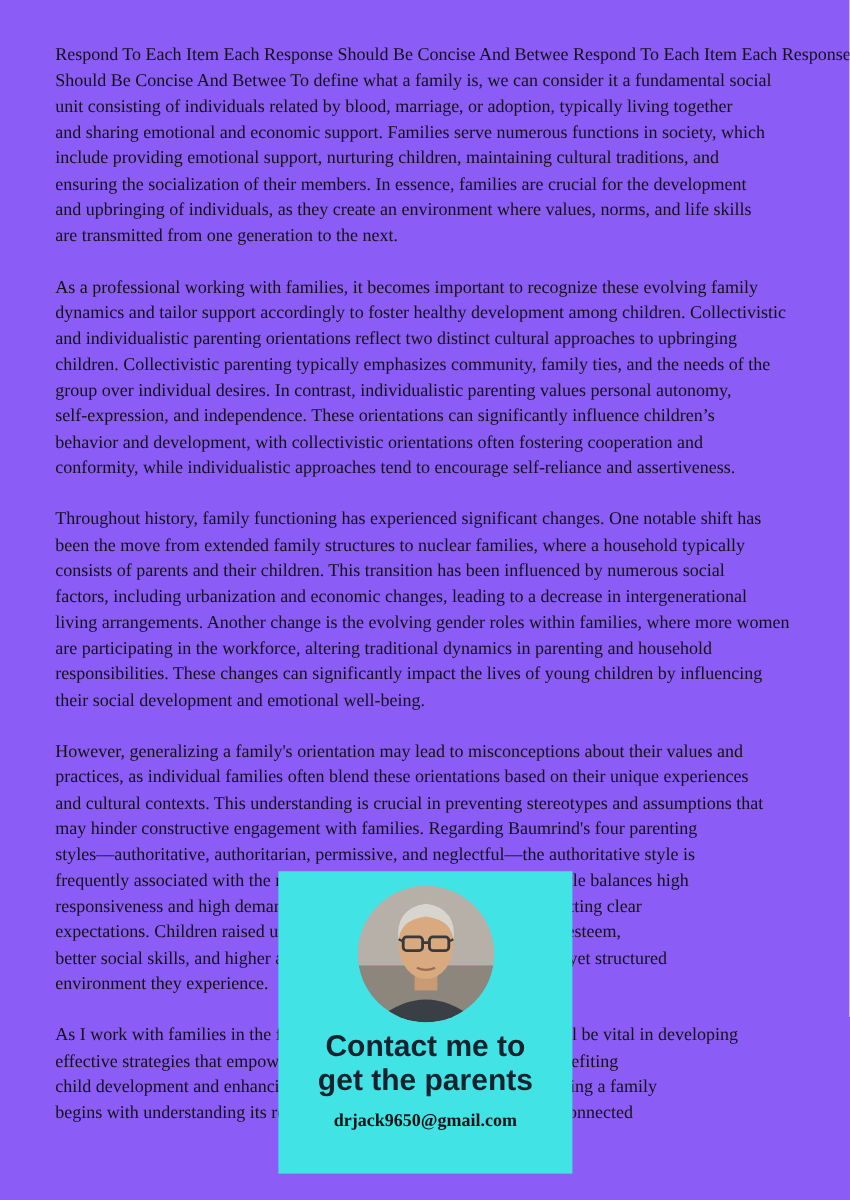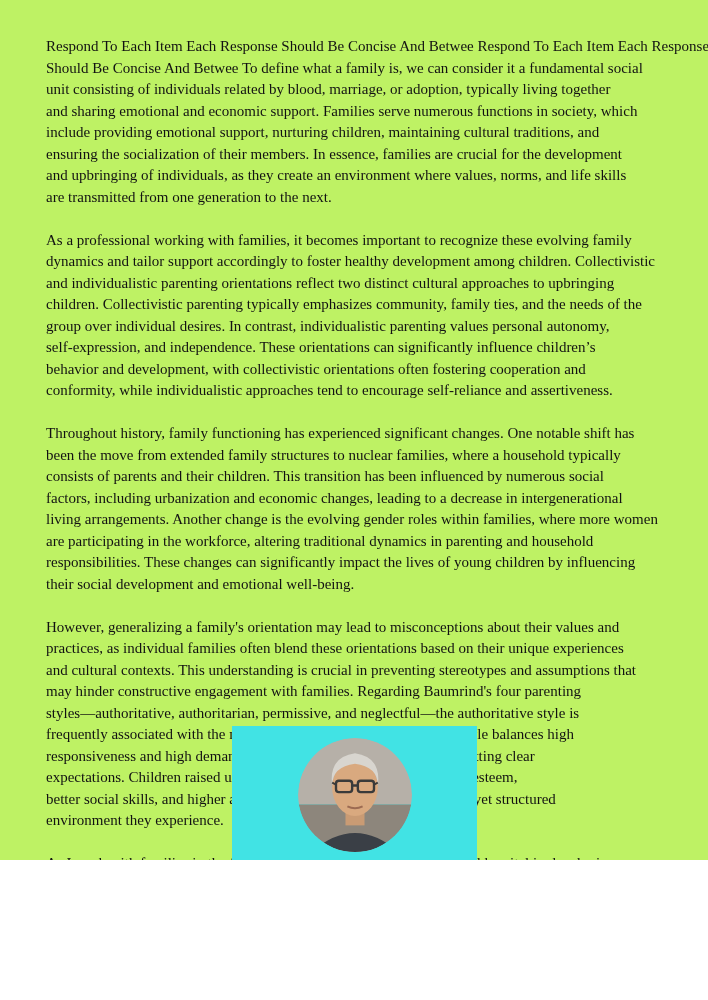--- a/index.html
+++ b/index.html
@@ -1,21 +1,21 @@
 <!DOCTYPE html>
 <html><head>
 <meta charset="utf-8">
 <style>
   * { margin:0; padding:0; box-sizing:border-box; }
   html, body { background:#ffffff; }
   .page {
     position:relative;
     width:708px;
-    height:860px;
-    background:#bef264;
+    height:1000px;
+    background:#8b5cf6;
     overflow:hidden;
     font-family:"Liberation Serif", serif;
     color:#121212;
   }
   .doc {
     position:absolute;
     left:46px;
     top:36px;
     width:640px;
     font-size:15px;

